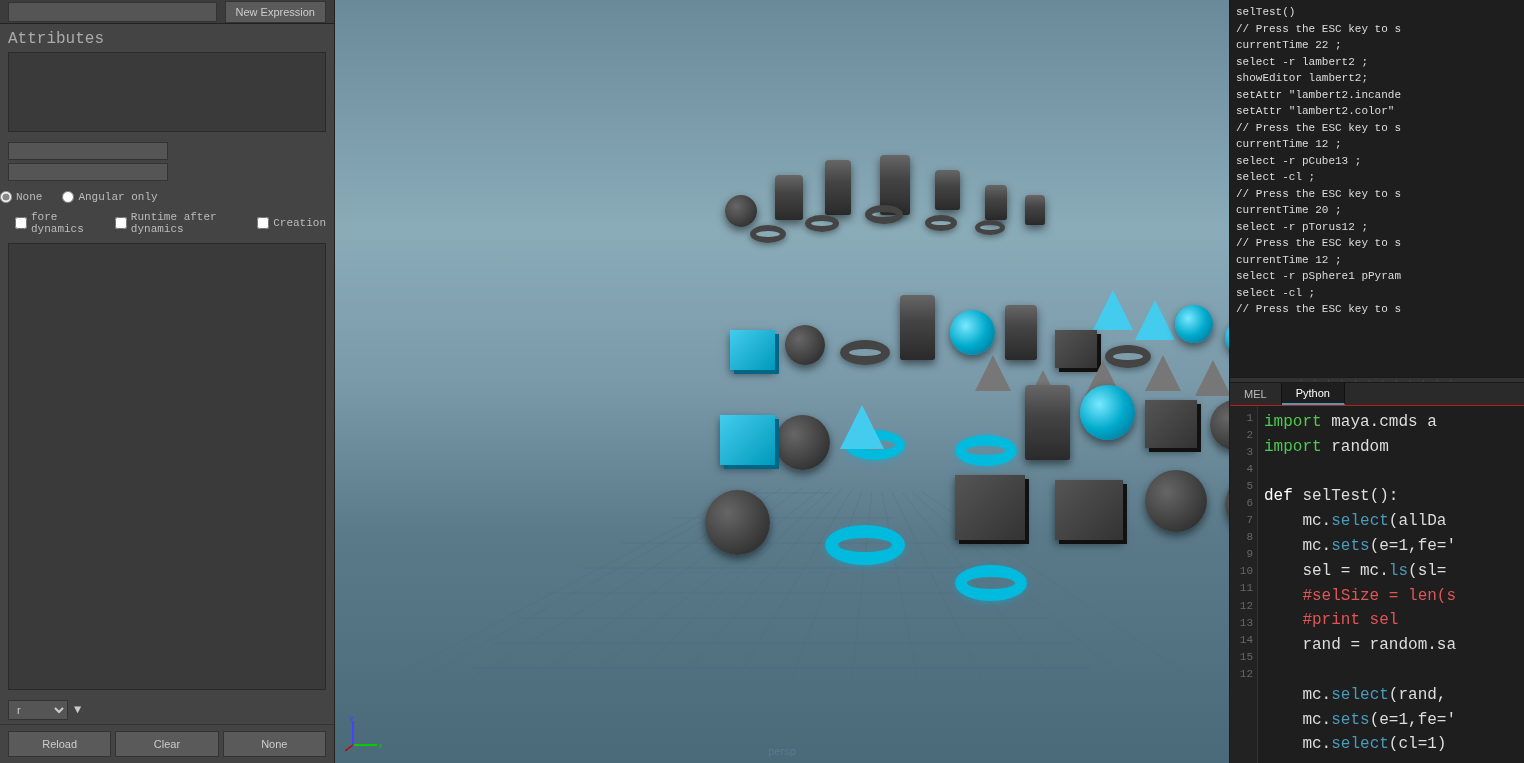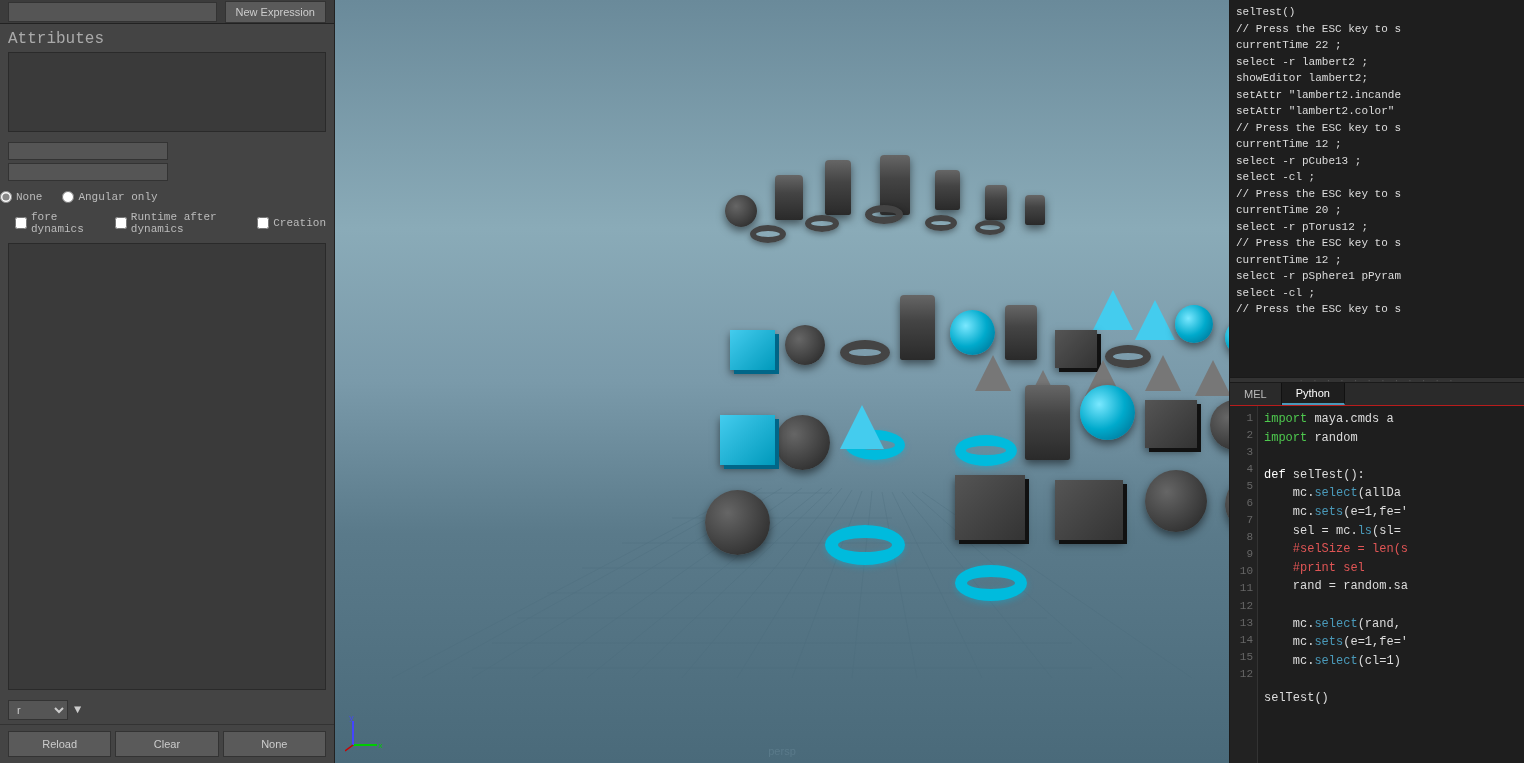--- a/index.html
+++ b/index.html
@@ -304,21 +304,21 @@
     #script-code-area {
       display: flex;
       flex: 1;
       overflow-y: auto;
     }
 
     #code-content {
       flex: 1;
       padding: 4px 6px;
       font-family: 'Courier New', monospace;
-      font-size: 12px;
+      font-size: 16px;
       line-height: 1.55;
       color: #ddd;
       white-space: pre;
     }
 
     .kw-white { color: #ffffff; }
     .kw-green { color: #4ec94e; }
     .kw-blue { color: #4a9aba; }
     .kw-red { color: #e05555; }
 

